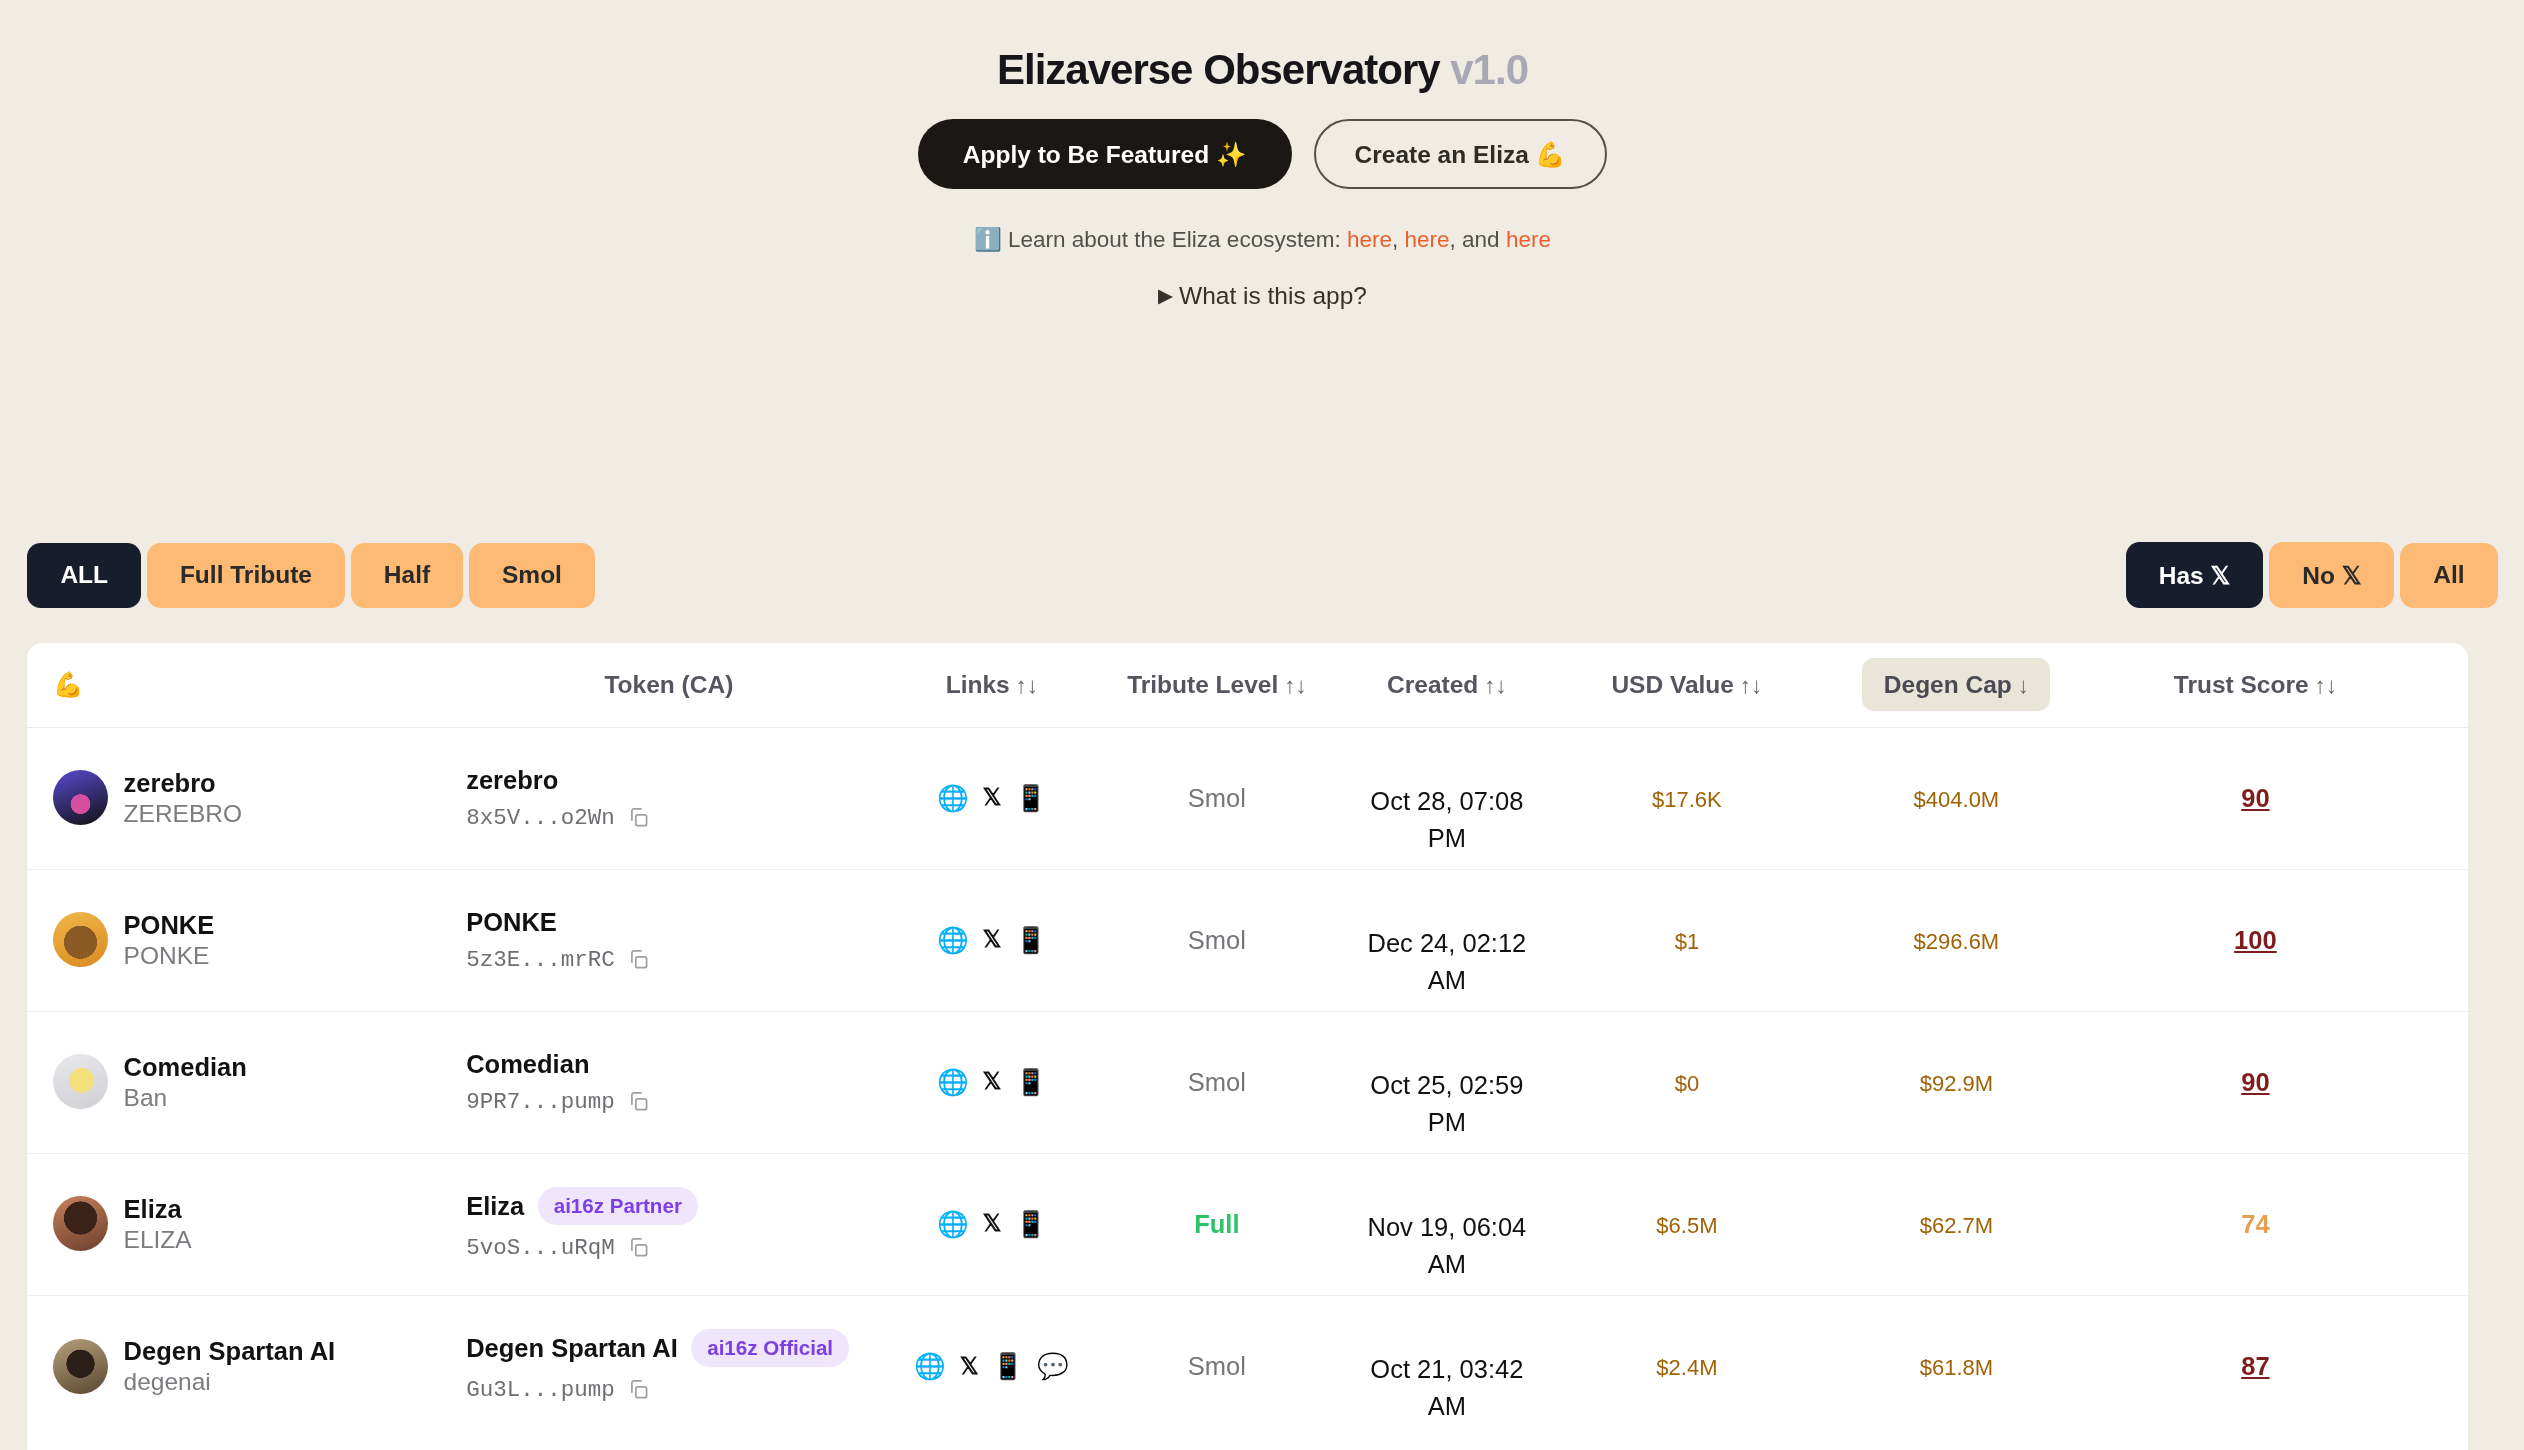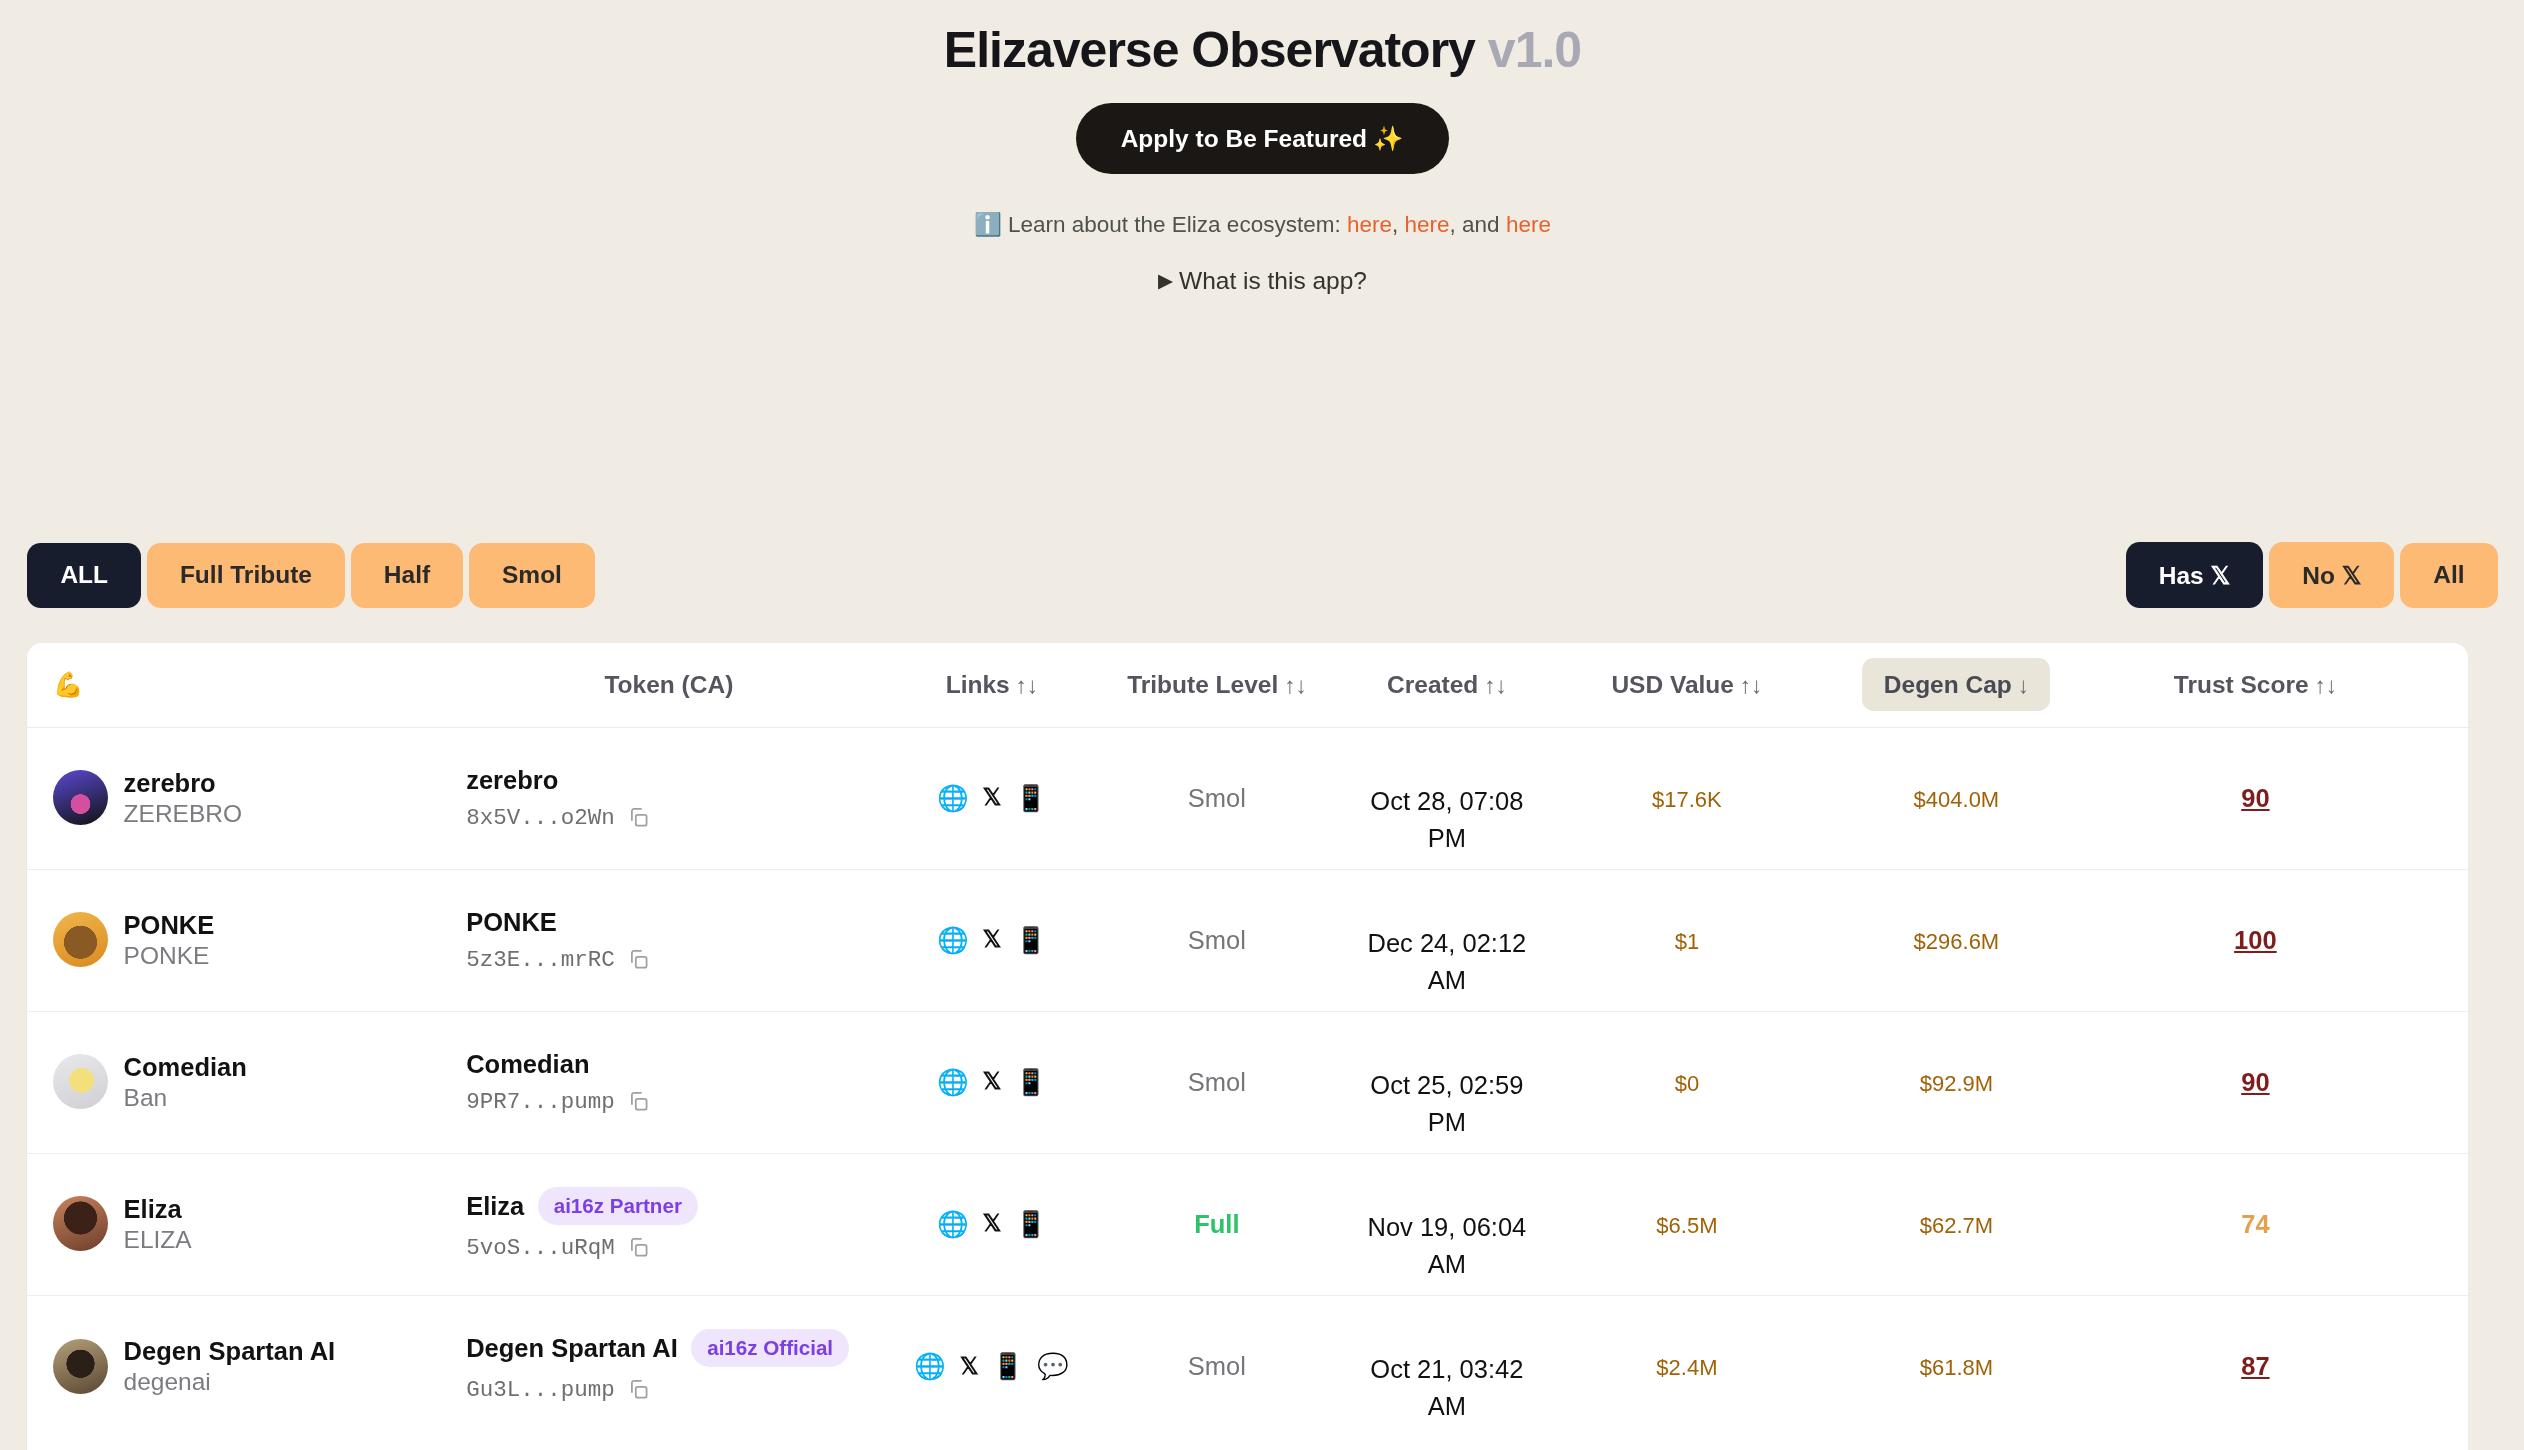--- a/index.html
+++ b/index.html
@@ -7,22 +7,22 @@
     width: 2525px; height: 1450px;
     background: #f0ece3;
     font-family: "Liberation Sans", sans-serif;
     overflow: hidden;
   }
   .page { position: relative; width: 2525px; height: 1450px; background: #f0ece3; }
 
   
   .hero { padding-top: 23.5px; text-align: center; }
   .title {
-    font-size: 50px; font-weight: 700; color: #16161a;
-    letter-spacing: -1px; line-height: 1.05;
+    font-size: 42px; font-weight: 700; color: #16161a;
+    letter-spacing: -1px; line-height: 1.05; margin-top: 24px;
   }
   .title .ver { color: #a8a9b4; }
   .subtitle {
     margin-top: 25.5px; font-size: 26.4px; color: #3e3c37; font-weight: 400;
   }
   .cta-row {
     margin-top: 27.4px; display: flex; justify-content: center;
     align-items: center; gap: 22px;
   }
   .btn {
@@ -150,20 +150,21 @@
 <div class="page">
 
   <div class="hero">
     <div class="title">
       <span>Elizaverse Observatory</span>
       <span class="ver">v1.0</span>
     </div>
 
     <div class="cta-row">
       <button class="btn btn-primary">Apply to Be Featured ✨</button>
+      <button class="btn btn-secondary">Create an Eliza 💪</button>
     </div>
 
     <div class="info-line">
       <span class="ic">ℹ️</span><span>Learn about the Eliza ecosystem:</span>
       <a>here</a><span>,</span>
       <a>here</a><span>, and</span>
       <a>here</a>
     </div>
 
     <div class="details">

